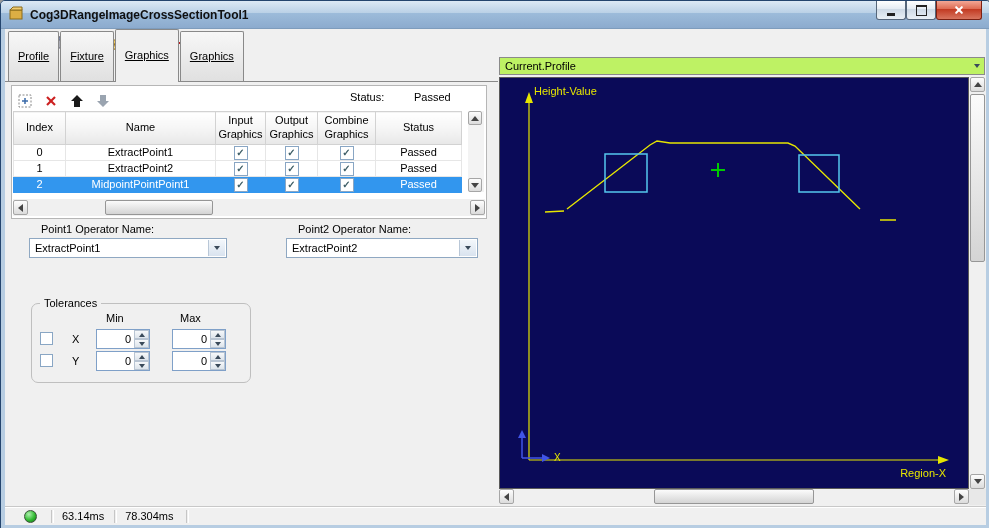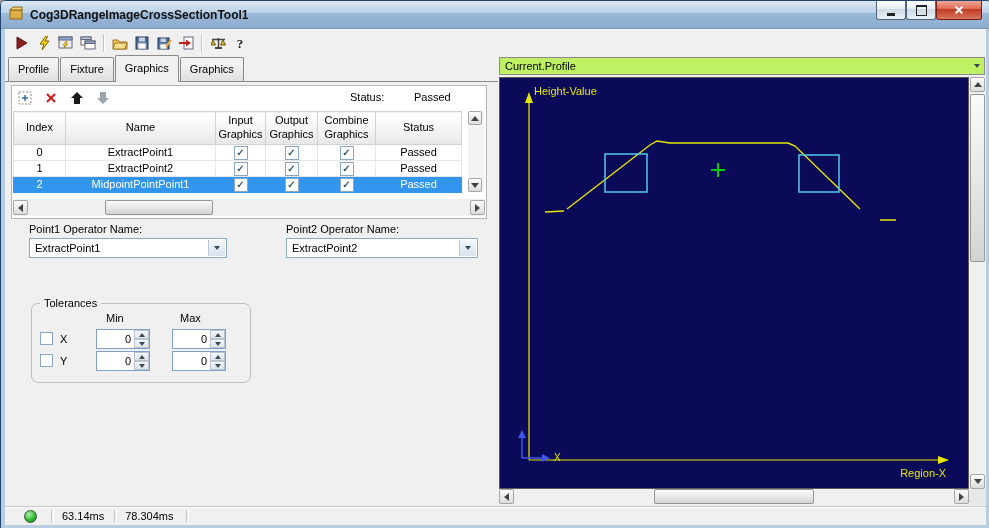--- a/index.html
+++ b/index.html
@@ -27,27 +27,27 @@
   .client{position:absolute;left:4px;top:28px;width:981px;height:496px;background:#f0f0f0;}
 
   
   .toolbar{position:absolute;left:0;top:0;width:981px;height:28px;display:flex;align-items:center;padding-left:6px;box-sizing:border-box;}
   .tbicon{width:22px;height:22px;display:flex;align-items:center;justify-content:center;}
   .tbsep{width:1px;height:18px;background:#c6c6c6;border-right:1px solid #ffffff;margin:0 4px;}
 
   
   .left-panel{position:absolute;left:0;top:28px;width:493px;height:449px;}
   .tabstrip{position:absolute;left:3px;top:4px;height:20px;display:flex;align-items:flex-end;z-index:5;}
-  .tab{height:17px;line-height:16px;padding:3px 9px;background:linear-gradient(#f7f7f7,#e0e0e0);
-    border:1px solid #898989;border-bottom:none;border-radius:2px 2px 0 0;margin-right:1px;}
+  .tab{height:17px;line-height:16px;padding:16px 9px;background:linear-gradient(#f7f7f7,#e0e0e0);
+    border:1px solid #898989;border-bottom:none;border-radius:2px 2px 0 0;margin-right:1px;text-decoration:underline;}
   .tab.active{height:20px;line-height:19px;background:#f0f0f0;margin-bottom:-1px;z-index:6;}
   .tab-content{position:absolute;left:0;top:24px;width:493px;height:425px;border-top:1px solid #898989;background:#f0f0f0;box-sizing:border-box;}
 
   .grid-box{position:absolute;left:6px;top:28px;width:476px;height:134px;background:#fff;border:1px solid #b6b6b6;box-sizing:border-box;}
-  .grid-toolbar{position:relative;height:24px;display:flex;align-items:center;gap:8px;padding-left:4px;}
+  .grid-toolbar{position:relative;height:24px;display:flex;align-items:flex-end;gap:8px;padding-left:4px;}
   .mtb-icon{width:18px;height:18px;display:flex;align-items:center;justify-content:center;}
   .status-label{position:absolute;left:338px;top:5px;}
   .status-value{position:absolute;left:402px;top:5px;}
 
   .op-table{position:absolute;left:1px;top:25px;border-collapse:collapse;font-size:11px;table-layout:fixed;}
   .op-table th{font-weight:normal;background:linear-gradient(#ffffff,#f3f3f3 60%,#e7e7e7);
     border:1px solid #d2d2d2;height:32px;padding:0 2px;white-space:pre-line;line-height:1.25;text-align:center;}
   .op-table td{border:1px solid #e6e6e6;height:15px;padding:0 2px;text-align:center;background:#fff;line-height:15px;}
   .op-table tr.selected td{background:#3296ee;color:#fff;border-color:#3296ee;}
   .cb{display:inline-block;width:12px;height:12px;border:1px solid #89a6c4;background:#fff;vertical-align:middle;
@@ -62,21 +62,21 @@
     border:1px solid #a6a6a6;border-radius:2px;display:flex;align-items:center;justify-content:center;box-sizing:border-box;}
   .sb-thumb{position:absolute;background:linear-gradient(#fbfbfb,#d4d4d4);border:1px solid #969696;border-radius:2px;box-sizing:border-box;}
   .tri{width:0;height:0;border-style:solid;display:block;}
   .tri-left{border-width:4px 5px 4px 0;border-color:transparent #444 transparent transparent;}
   .tri-right{border-width:4px 0 4px 5px;border-color:transparent transparent transparent #444;}
   .tri-up{border-width:0 4px 5px 4px;border-color:transparent transparent #444 transparent;}
   .tri-down{border-width:5px 4px 0 4px;border-color:#444 transparent transparent transparent;}
   .tri-up-s{border-width:0 3px 4px 3px;border-color:transparent transparent #3a4a5a transparent;}
   .tri-down-s{border-width:4px 3px 0 3px;border-color:#3a4a5a transparent transparent transparent;}
 
-  .lbl{position:absolute;}
+  .lbl{position:absolute;margin-left:12px;}
   .combo{position:absolute;height:20px;border:1px solid #8fa8c2;background:#fff;box-sizing:border-box;}
   .combo-text{position:absolute;left:5px;top:3px;white-space:nowrap;}
   .combo-btn{position:absolute;right:1px;top:1px;width:16px;height:16px;background:linear-gradient(#f3f7fb,#d9e3ef);
     border-left:1px solid #b9c7d7;display:flex;align-items:center;justify-content:center;}
 
   .groupbox{position:absolute;left:26px;top:246px;width:218px;height:78px;border:1px solid #bfbfbf;border-radius:7px;}
   .group-title{position:absolute;top:-7px;left:8px;background:#f0f0f0;padding:0 4px;}
   .tol-head{position:absolute;top:8px;}
   .tol-cb{position:absolute;width:13px;height:13px;border:1px solid #89a6c4;background:#fff;box-sizing:border-box;}
   .spin{position:absolute;width:54px;height:20px;border:1px solid #7fa0c8;background:#fff;box-sizing:border-box;}

